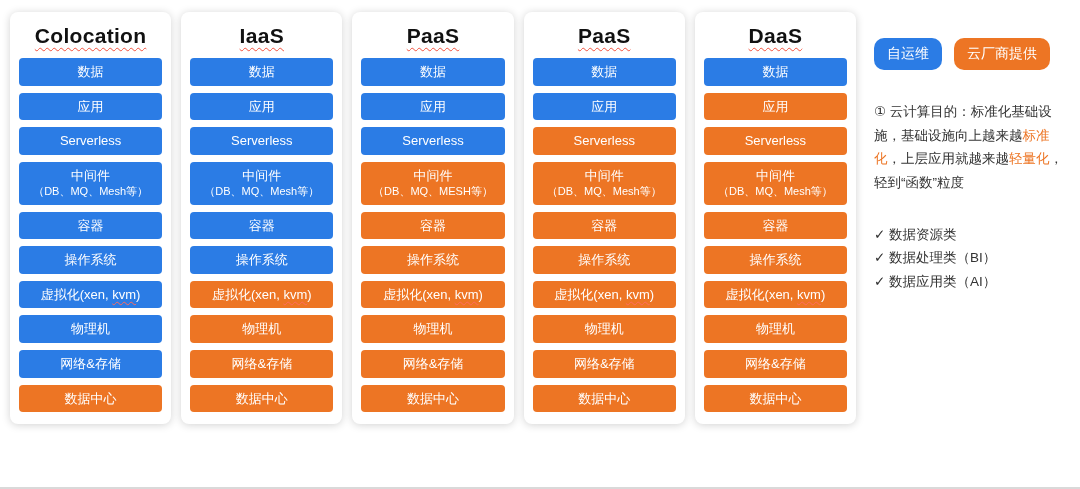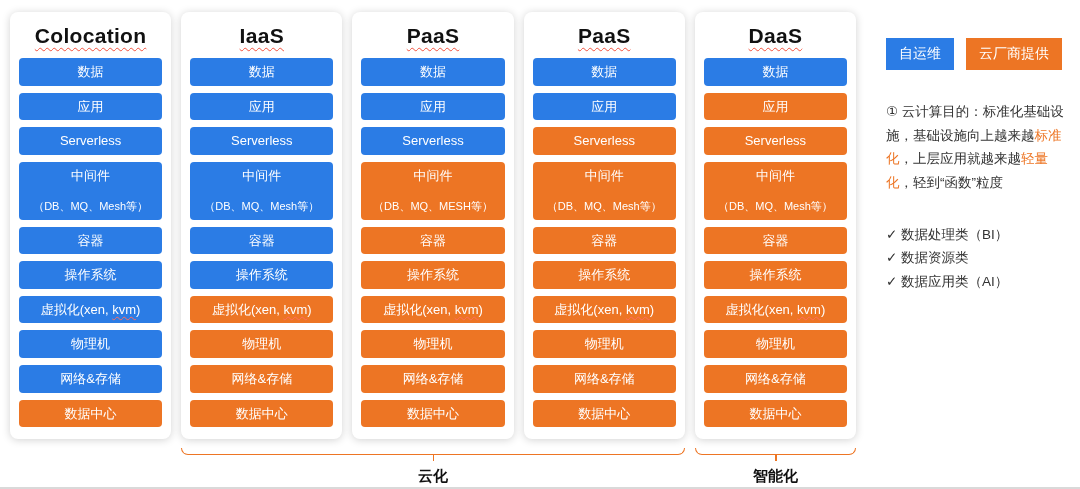--- a/index.html
+++ b/index.html
@@ -5,21 +5,21 @@
   :root { --blue:#2B7CE5; --orange:#ED7524; --squig:#F2513D; }
   * { box-sizing: border-box; margin: 0; padding: 0; }
   html,body { width:1080px; height:489px; }
   body {
     background:#ffffff;
     font-family:"Liberation Sans","DejaVu Sans",sans-serif;
     color:#222;
     overflow:hidden;
     border-bottom:2px solid #d9d9d9;
   }
-  .page { display:flex; padding:12px 12px 0 10px; height:100%;gap:12px; }
+  .page { display:flex; padding:12px 12px 0 10px; height:100%; }
   .left { width:846px; flex:0 0 846px; display:flex; flex-direction:column; }
   .columns { display:flex; gap:10px; width:100%; }
   .column {
     flex:1 1 0;
     background:#fff;
     border-radius:8px;
     box-shadow:0 1px 8px rgba(0,0,0,0.18);
     padding:8px 9px 12px 9px;
   }
   .col-title {
@@ -42,21 +42,21 @@
     color:#fff;
     text-align:center;
     font-size:13px;
     line-height:1.2;
     padding:6px 2px;
     margin-bottom:7px;
   }
   .cell:last-child { margin-bottom:0; }
   .cell.blue { background:var(--blue); }
   .cell.orange { background:var(--orange); }
-  .cell-sub { font-size:11px; margin-top:17px; }
+  .cell-sub { font-size:11px; margin-top:2px; }
   .squiggle {
     text-decoration:underline;
     text-decoration-style:wavy;
     text-decoration-color:#ff6b5e;
     text-decoration-thickness:1px;
     text-underline-offset:2px;
   }
   
   .brackets { display:flex; gap:10px; width:100%; margin-top:9px; }
   .bk-sp { width:calc((100% - 40px)/5); }
@@ -88,21 +88,21 @@
     color:#111;
     text-align:center;
   }
   
   .right { flex:1; padding:26px 4px 0 18px; font-size:13.5px; color:#333; }
   .legend-row { display:flex; gap:12px; }
   .legend-chip {
     color:#fff;
     font-size:14px;
     padding:7px 13px;
-    border-radius:0;
+    border-radius:10px;
     white-space:nowrap;
   }
   .legend-chip.blue { background:var(--blue); }
   .legend-chip.orange { background:var(--orange); }
   .note { margin-top:30px; line-height:1.75; }
   .note .hl { color:var(--orange); }
   .note2 { margin-top:28px; line-height:1.75; }
   .check-list { line-height:1.75; }
   .check-item { color:#333; }
   .conclusion { margin-top:26px; font-size:13.5px; }
@@ -280,44 +280,33 @@
           </div>
           <div class="cell orange">
             <div class="cell-line">网络&amp;存储</div>
           </div>
           <div class="cell orange">
             <div class="cell-line">数据中心</div>
           </div>
         </div>
       </div>
 
-    <div class="brackets">
-      <div class="bk-sp"></div>
-      <div class="bk bk-wide">
-        <div class="brace"></div>
-        <div class="bk-label">云化</div>
-      </div>
-      <div class="bk bk-narrow">
-        <div class="brace"></div>
-        <div class="bk-label">智能化</div>
-      </div>
-    </div>
   </div>
 
   <div class="right">
     <div class="legend-row">
       <span class="legend-chip blue">自运维</span>
       <span class="legend-chip orange">云厂商提供</span>
     </div>
 
     <div class="note"><span>① 云计算目的：标准化基础设施，基础设施向上越来越</span><span class="hl">标准化</span><span>，上层应用就越来越</span><span class="hl">轻量化</span><span>，轻到“函数”粒度</span></div>
 
     <div class="note2">
       <div class="check-list">
+          <div class="check-item">✓ 数据资源类</div>
           <div class="check-item">✓ 数据处理类（BI）</div>
-          <div class="check-item">✓ 数据资源类</div>
           <div class="check-item">✓ 数据应用类（AI）</div>
         </div>
     </div>
 
   </div>
 
 </div>
 
 </body></html>

